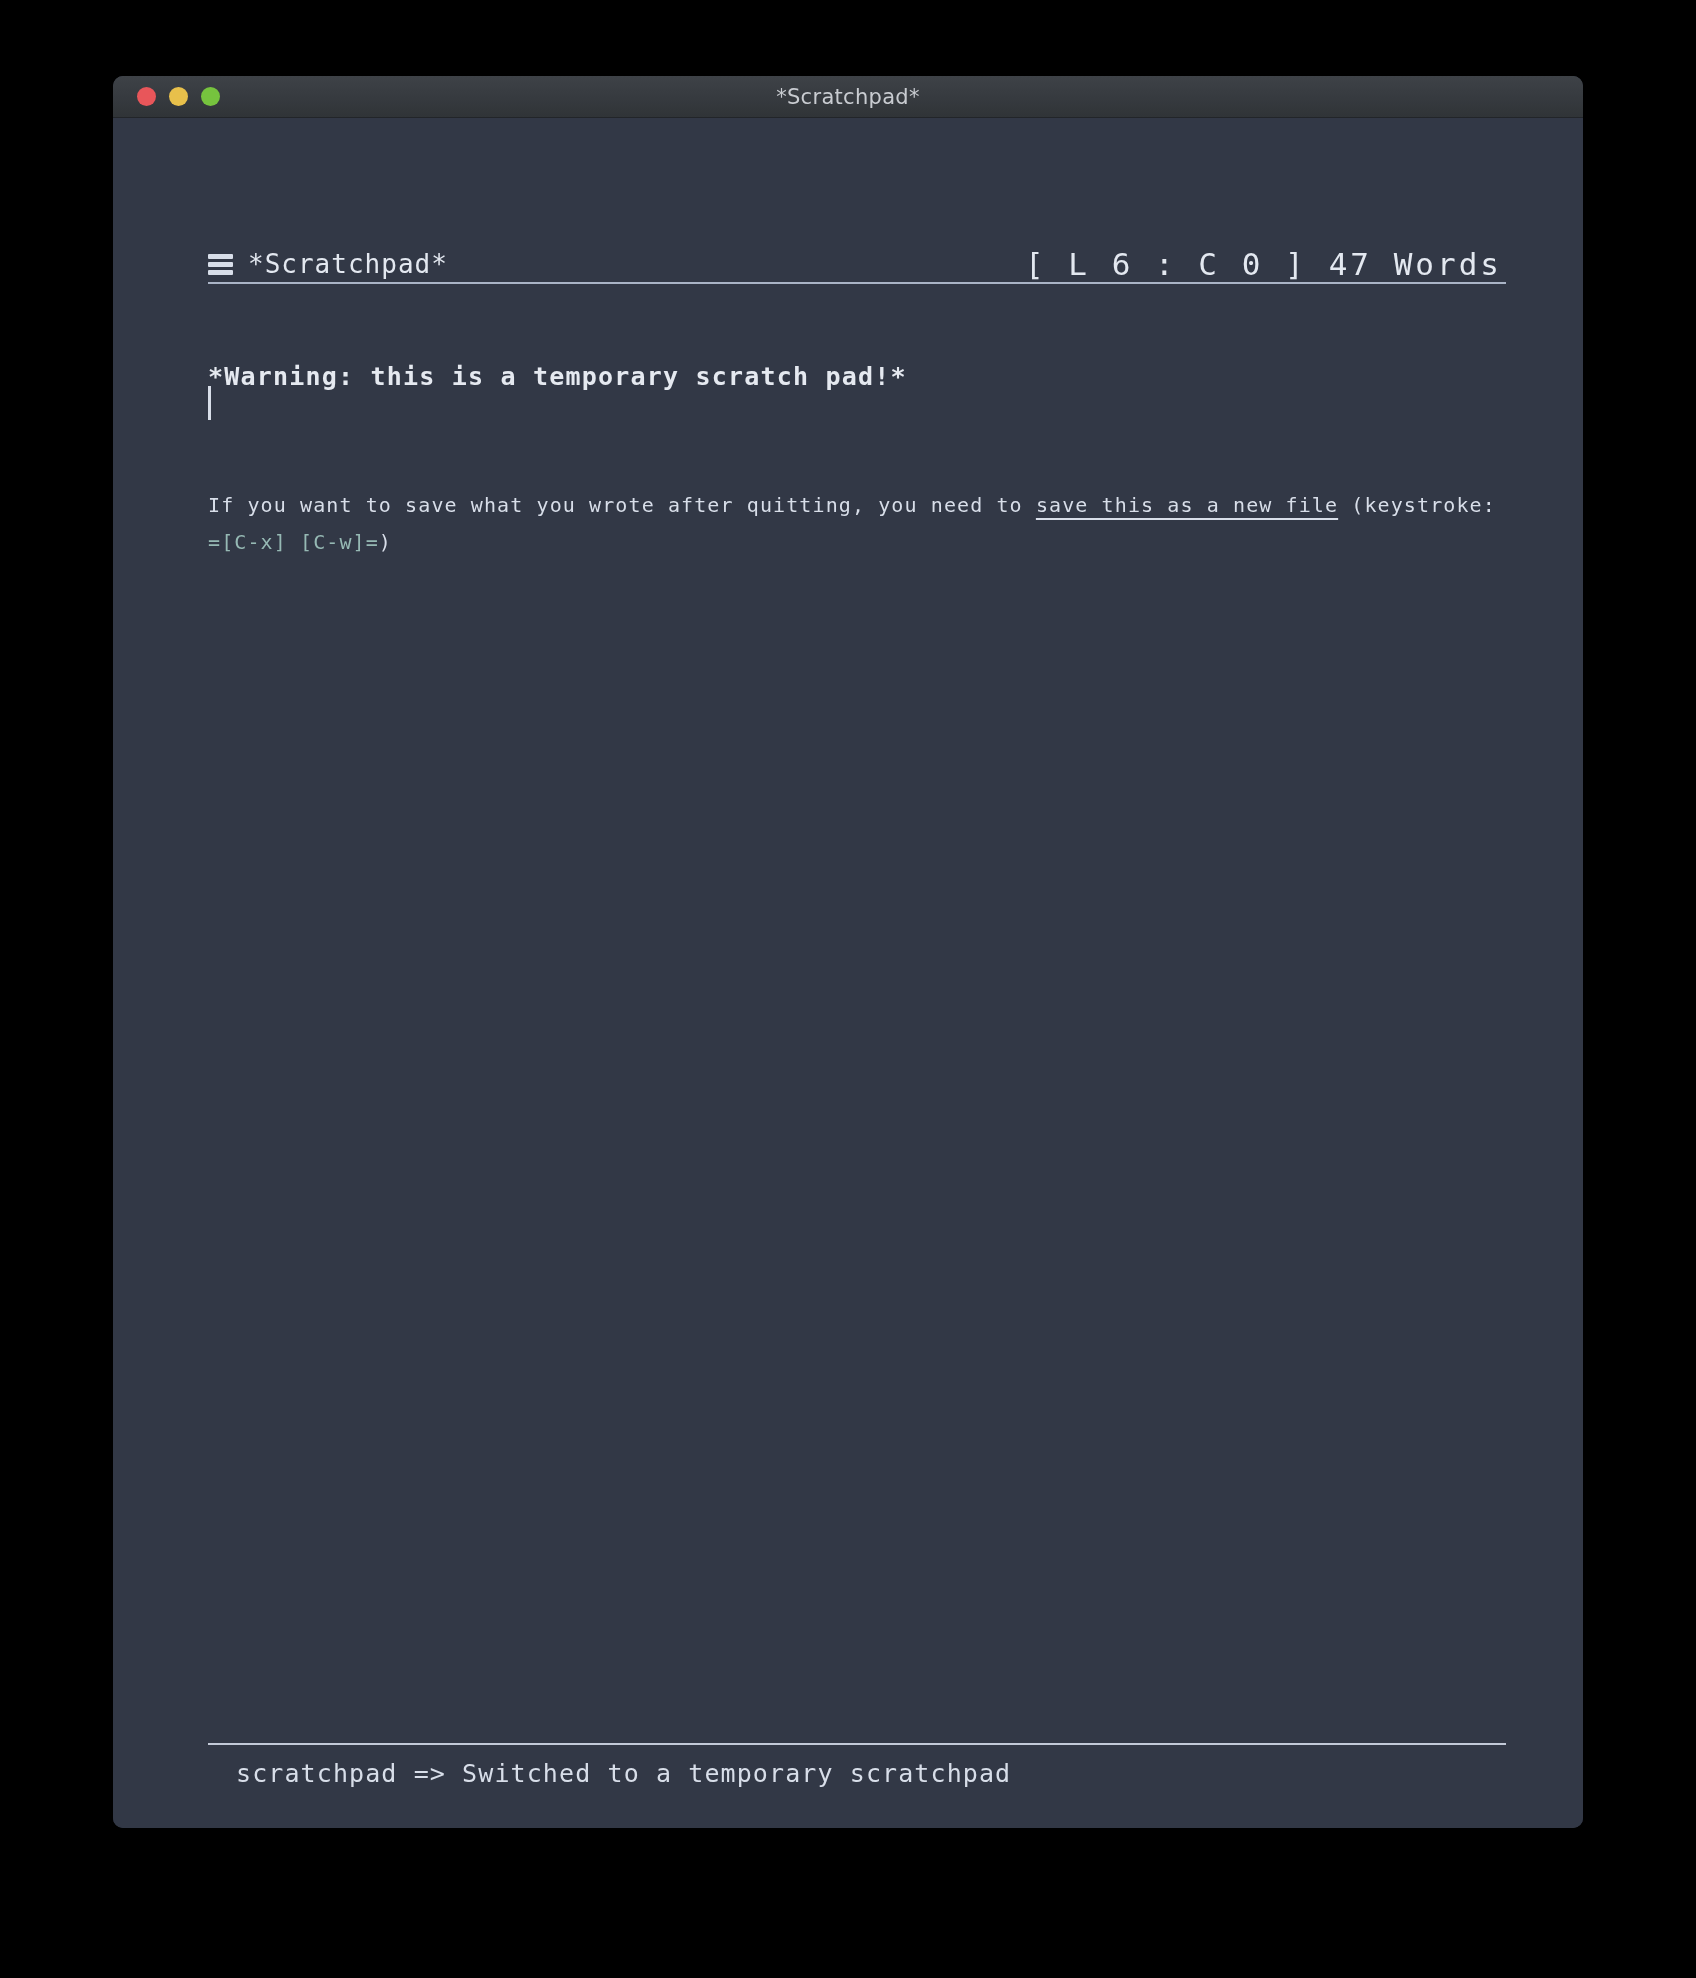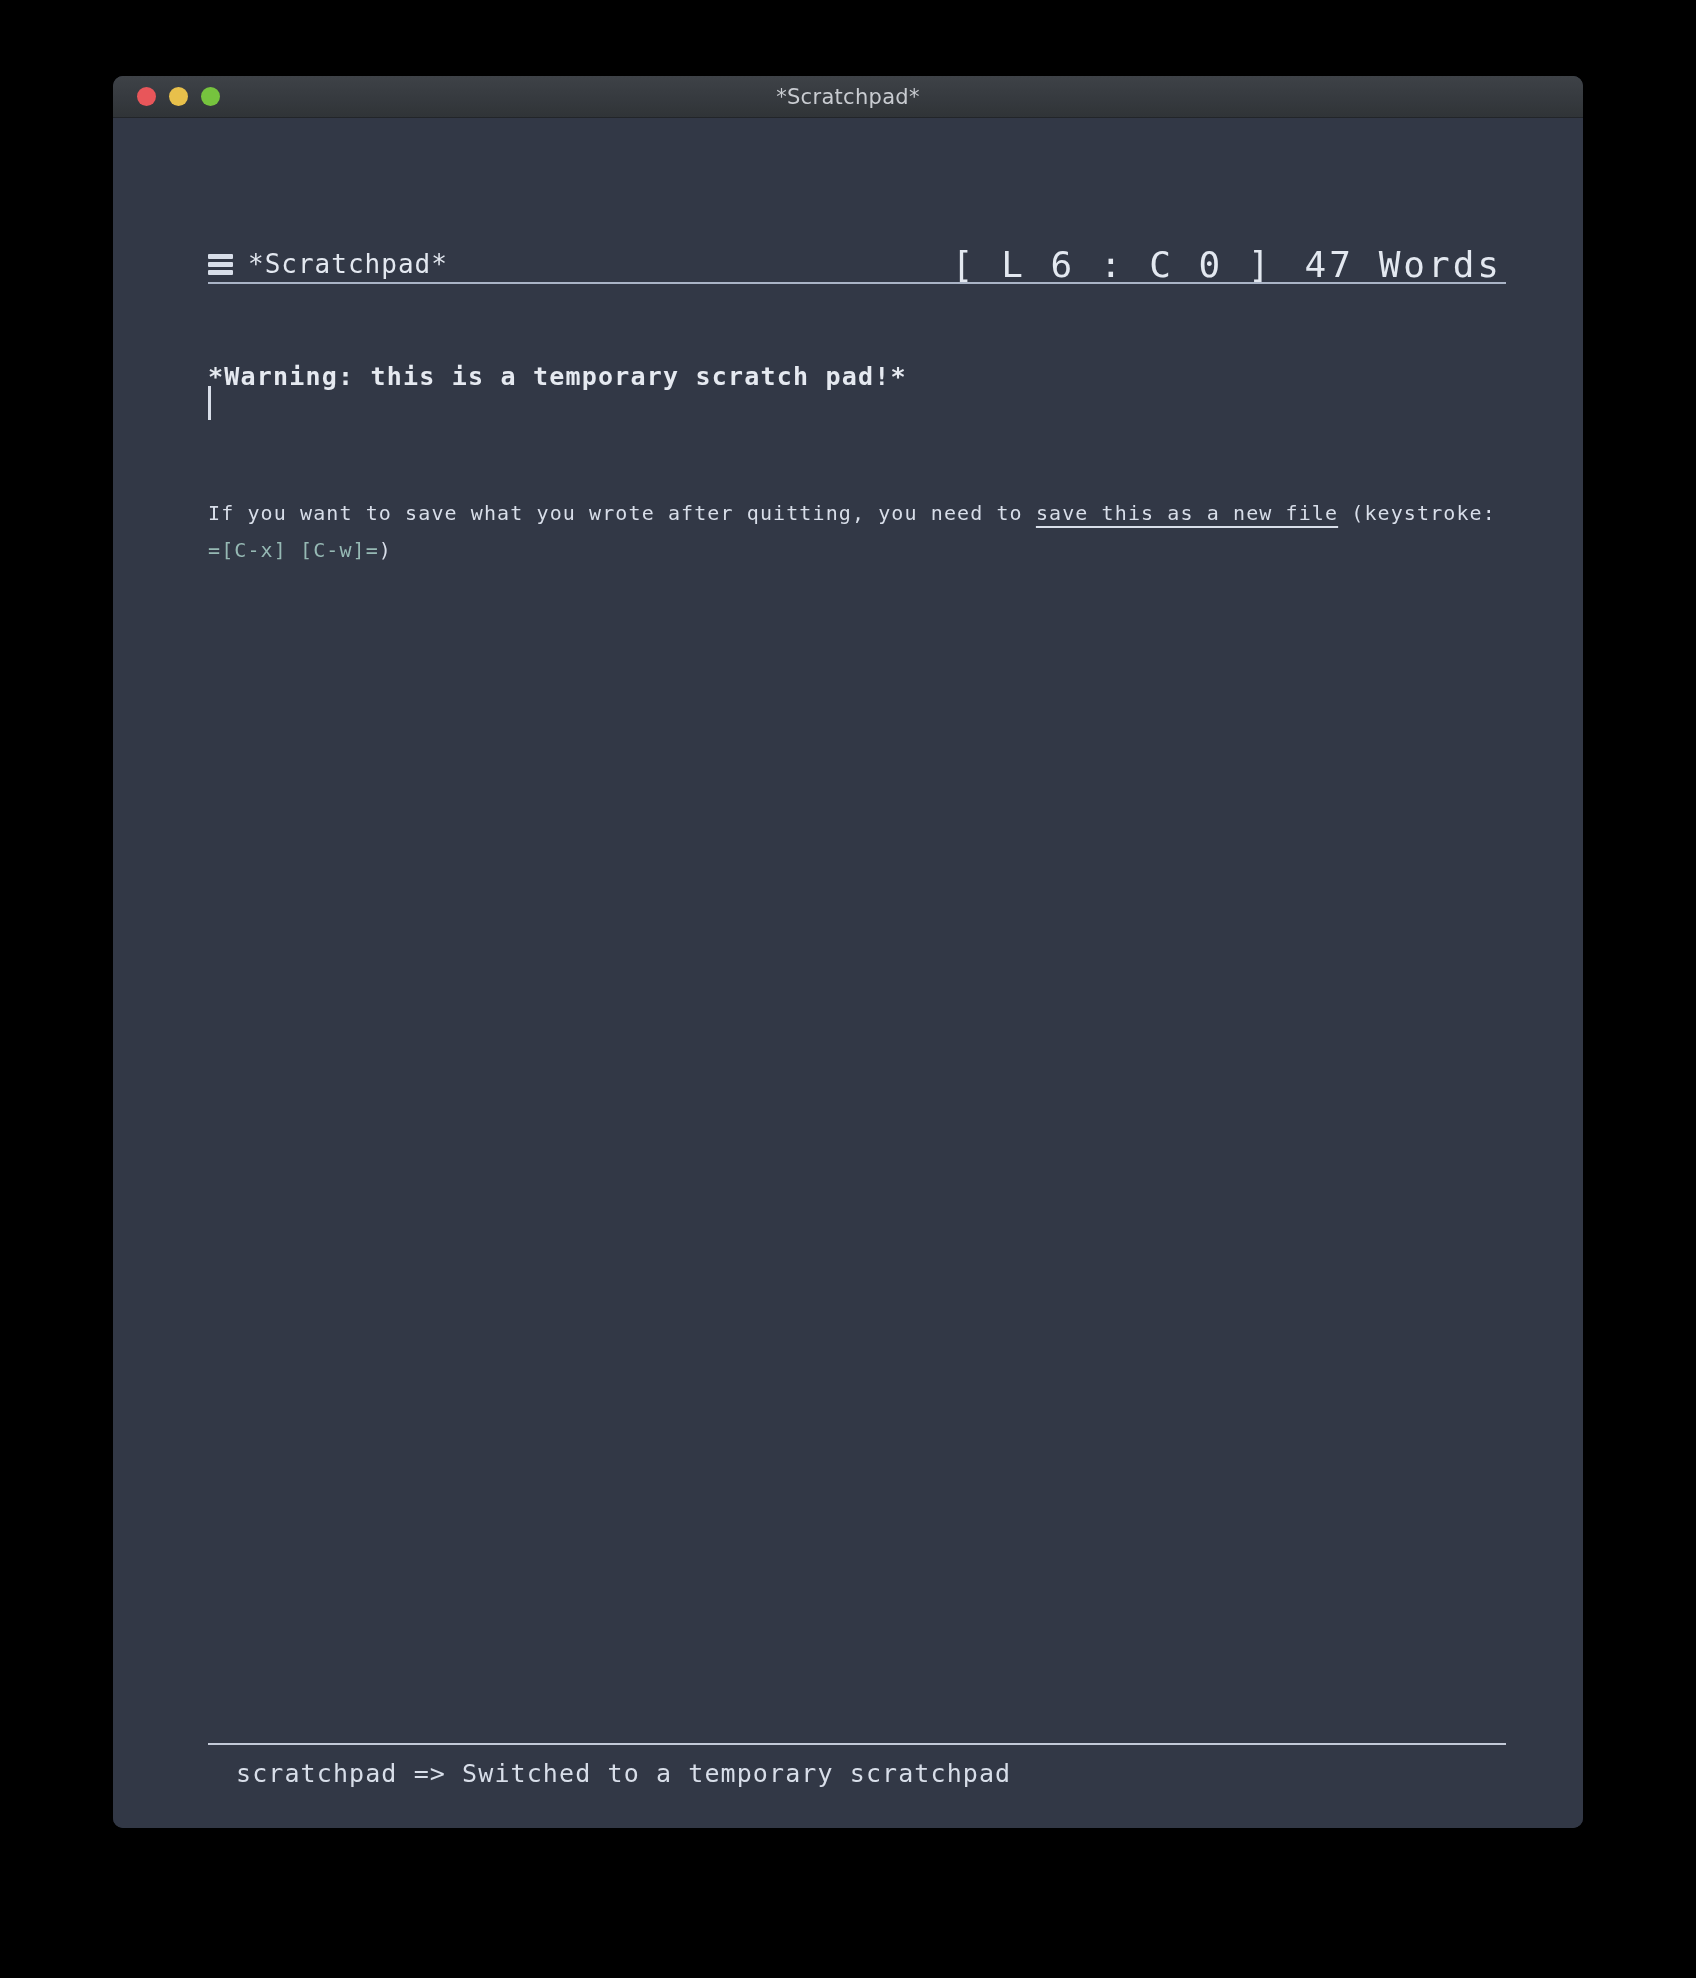--- a/index.html
+++ b/index.html
@@ -109,43 +109,43 @@
     border-radius: 1px;
   }
   #header-buffer-name {
     font-size: 26px;
     color: #e3e8f0;
     letter-spacing: 1px;
   }
   #header-right {
     display: flex;
     align-items: baseline;
-    gap: 32px;
-    font-size: 36px;
+    gap: 22px;
+    font-size: 31px;
     color: #e3e8f0;
     letter-spacing: 3px;
     padding-right: 4px;
   }
 
   
   #doc {
     position: absolute;
     left: 95px;
     top: 176px;
     width: 1310px;
     white-space: pre-wrap;
     word-break: break-word;
   }
   .line { min-height: 33px; }
   #warning-line {
     font-weight: bold;
     font-size: 25px;
     letter-spacing: 1.2px;
     color: #e5e9f0;
-    margin-bottom: 36px;
+    margin-bottom: 28px;
   }
   #body-paragraph {
     font-size: 20px;
     letter-spacing: 1.1px;
     color: #d8dee9;
     line-height: 37px;
   }
   .link {
     text-decoration: underline;
     text-underline-offset: 6px;

